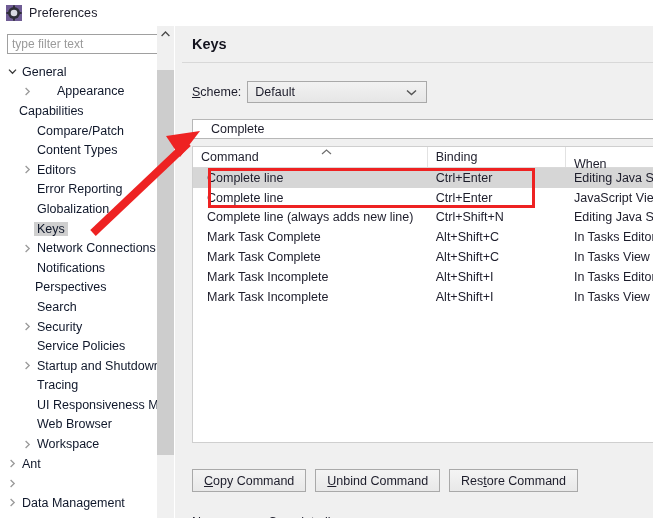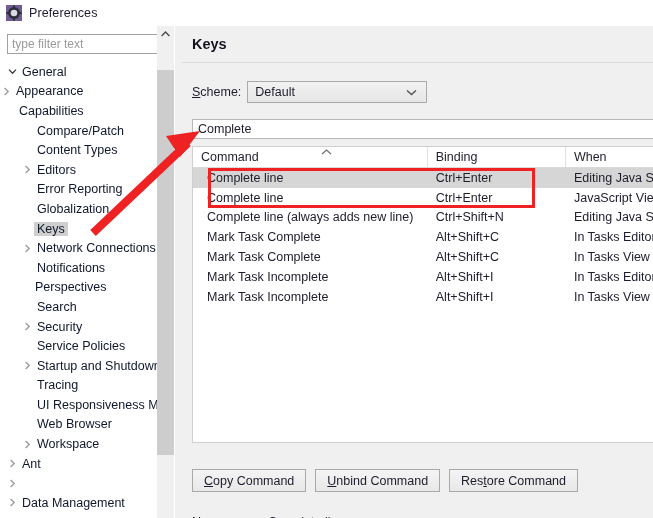--- a/index.html
+++ b/index.html
@@ -181,21 +181,21 @@
     position: absolute;
     left: 10px; top: 93px;
     width: 461px; height: 20px;
     box-sizing: border-box;
     border: 1px solid #b7b7b7;
     border-right: none;
     background: #ffffff;
     font-family: "Liberation Sans", sans-serif;
     font-size: 12.5px;
     color: #1d1d2b;
-    padding: 0 5px;
+    padding: 0 18px;
     outline: none;
   }
 
   
   .table-wrap {
     position: absolute;
     left: 10px; top: 120px;
     width: 461px; height: 297px;
     box-sizing: border-box;
     border: 1px solid #cfcfcf;
@@ -216,21 +216,21 @@
     font-size: 12.5px;
     color: #1d1d2b;
     padding-left: 8px;
     display: flex;
     align-items: center;
     border-right: 1px solid #e2e2e2;
     height: 100%;
   }
   .th.c0 { width: 243px; }
   .th.c1 { width: 143px; }
-  .th.c2 { width: 90px; border-right: none; }
+  .th.c2 { width: 90px; border-right: none; margin-top: 7px; }
   .sort-caret {
     position: absolute;
     left: 128px; top: 0px;
     color: #707070;
     font-size: 9px;
   }
   .trow {
     display: flex;
     height: 19.8px;
     align-items: center;
@@ -336,21 +336,21 @@
     <input class="filter-input" type="text" placeholder="type filter text" style="">
     <div class="tree" id="tree">
         <div class="tree-row" style="padding-left: 6px;">
           <span class="tw">
             <svg width="9" height="7" viewBox="0 0 9 7">
               <path d="M1 1.6 L4.5 5.2 L8 1.6" stroke="#3a3a3a" stroke-width="1.3" fill="none"></path>
             </svg>
           </span>
           <span class="tree-label">General</span>
         </div>
-        <div class="tree-row" style="">
+        <div class="tree-row" style="padding-left: 21px; gap: 20px;">
           <span class="tw">
             <svg width="7" height="9" viewBox="0 0 7 9">
               <path d="M1.6 1 L5.2 4.5 L1.6 8" stroke="#9a9a9a" stroke-width="1.3" fill="none"></path>
             </svg>
           </span>
           <span class="tree-label">Appearance</span>
         </div>
         <div class="tree-row" style="padding-left: 3px;">
           <span class="tw empty"></span>
           <span class="tree-label">Capabilities</span>

